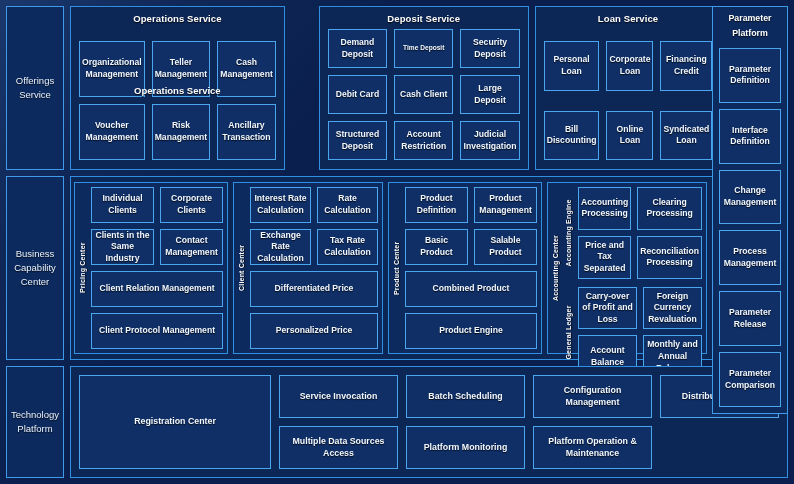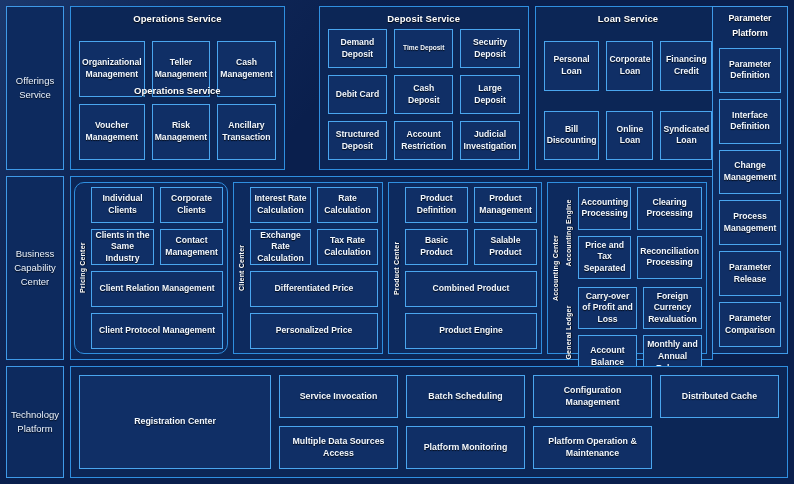--- a/index.html
+++ b/index.html
@@ -110,21 +110,21 @@
     text-shadow: 0 1px 1px rgba(0,0,0,.85);
     pointer-events: none;
   }
 
   
   #param-col {
     position: absolute;
     top: 6px;
     right: 6px;
     width: 76px;
-    height: 348px;
+    height: 408px;
     border: 1px solid #3f9ae8;
     background: #0d2a5e;
     display: flex;
     flex-direction: column;
     align-items: center;
     padding: 4px 6px 6px;
     gap: 6px;
     z-index: 5;
   }
   #param-col .pc-title {
@@ -155,21 +155,21 @@
     text-align: center;
     letter-spacing: .2px;
     text-shadow: 0 1px 1px rgba(0,0,0,.85);
     display: flex;
     align-items: center;
     justify-content: center;
     flex: 0 0 11px;
     white-space: nowrap;
   }
   #row2 .center .body { flex: 1; display: grid; gap: 6px; }
-  .cc-client  { flex: 0 0 154px; border-radius: 10px; }
+  .cc-client  { flex: 0 0 154px; }
   .cc-pricing { flex: 0 0 150px; }
   .cc-product { flex: 0 0 154px; }
   .cc-acct    { flex: 1 1 auto; }
 
   .grid-2x2-2 {
     grid-template-columns: 1fr 1fr;
     grid-template-rows: repeat(4, 1fr);
   }
   .grid-2x2-2 .wide { grid-column: 1 / span 2; }
 
@@ -220,21 +220,21 @@
       <div class="ghost-title">Operations Service</div>
     </div>
 
     <div class="panel outer svc svc-dep">
       <div class="group-title">Deposit Service</div>
       <div class="tiles c3">
         <div class="tile">Demand Deposit</div>
         <div class="tile small">Time Deposit</div>
         <div class="tile">Security Deposit</div>
         <div class="tile">Debit Card</div>
-        <div class="tile">Cash Deposit</div>
+        <div class="tile">Cash Client</div>
         <div class="tile">Large Deposit</div>
         <div class="tile">Structured Deposit</div>
         <div class="tile">Account Restriction</div>
         <div class="tile">Judicial Investigation</div>
       </div>
     </div>
 
     <div class="panel outer svc svc-loan">
       <div class="group-title">Loan Service</div>
       <div class="tiles c3">

